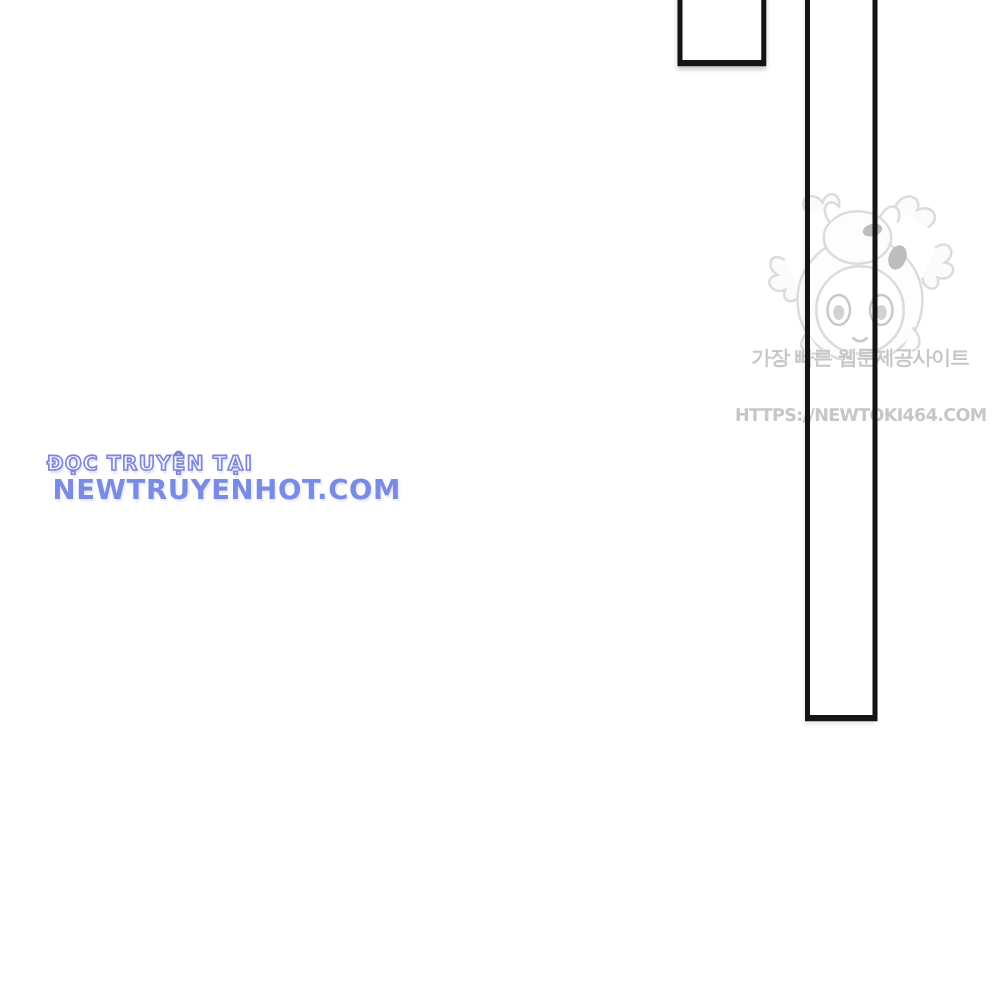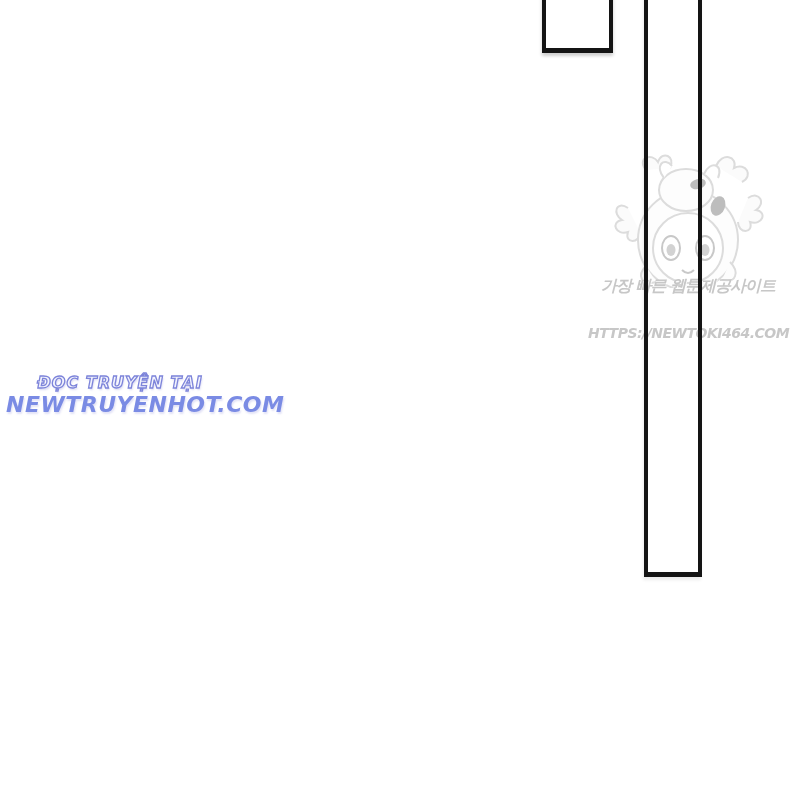--- a/index.html
+++ b/index.html
@@ -3,21 +3,21 @@
 <meta charset="utf-8">
 <style>
   * { margin: 0; padding: 0; box-sizing: border-box; }
   html, body {
     width: 800px; height: 800px;
     background: #ffffff;
     overflow: hidden;
     font-family: "DejaVu Sans", "Liberation Sans", sans-serif;
     position: relative;
   }
-  .stage { position: absolute; inset: 0; width: 800px; height: 563px; font-style: italic; }
+  .stage { position: absolute; inset: 0; width: 800px; height: 563px; }
 
   
   .panel { position: absolute; border: 4px solid #141414; background: transparent; }
   .panel-small {
     left: 542px; top: -12px; width: 71px; height: 65px;
     border-bottom-width: 5px;
     box-shadow: -1px 3px 3px rgba(0,0,0,0.10), 1px 3px 3px rgba(0,0,0,0.10);
     z-index: 3;
   }
   .panel-tall {
@@ -36,33 +36,34 @@
   .wm-line { position: absolute; left: 0; width: 200px; text-align: center;
     color: #c7c7c7; font-weight: 700; white-space: nowrap;
     text-shadow: 0.5px 0.5px 0 #ffffff;
   }
   .wm-tagline { top: 128px; font-size: 16px; letter-spacing: -1px; }
   .wm-sitename { top: 148px; font-size: 24px; letter-spacing: -1px; }
   .wm-url { top: 177px; font-size: 14px; letter-spacing: -0.5px; }
 
   
   .credit {
-    position: absolute; left: 6px; top: 374px; width: 228px;
+    position: absolute; left: 6px; top: 362px; width: 228px;
     text-align: center; z-index: 2; line-height: 1.15;
   }
   .credit-prefix {
     font-size: 16px; font-weight: 800; letter-spacing: 1px;
     color: #f2f3fd;
     -webkit-text-stroke: 1.3px #7d84da;
     text-shadow: 0 0 1px #ffffff, 1px 2px 2px rgba(150,150,220,0.35);
   }
   .credit-site {
     font-size: 22px; font-weight: 800; letter-spacing: 0.5px;
     color: #7a8be4;
     text-shadow: 1px 2px 2px rgba(160,160,225,0.30);
+    margin-left: 36px;
   }
 </style>
 </head>
 <body>
 
 <div class="stage">
 
   <div class="watermark">
     <svg class="wm-illustration" viewBox="0 0 180 140" fill="none" xmlns="http://www.w3.org/2000/svg">
       <g stroke="#dcdcdc" stroke-width="2" fill="#ffffff">

